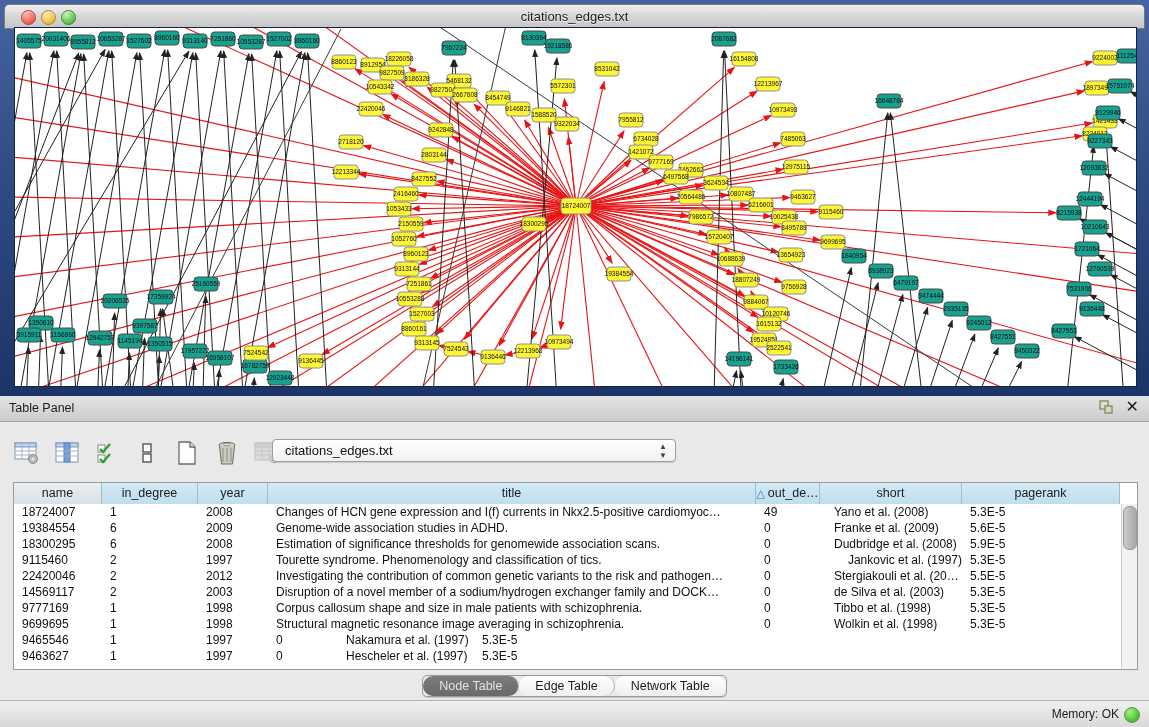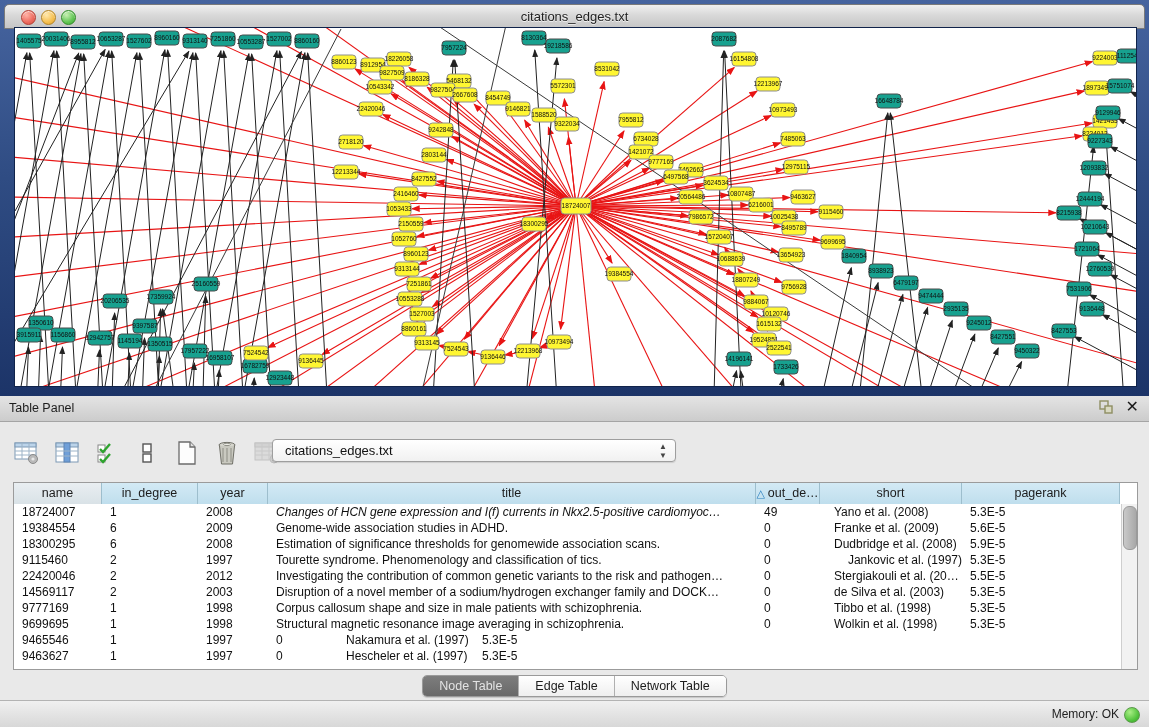--- a/index.html
+++ b/index.html
@@ -82,21 +82,21 @@
     background:linear-gradient(90deg,#c9c9c9,#a8a8a8);border:1px solid #9a9a9a;
   }
   
   .tabstrip{position:absolute;left:0;top:276px;width:100%;height:28px;display:flex;justify-content:center;align-items:center;}
   .seg{
     display:flex;border:1px solid #9a9a9a;border-radius:5px;overflow:hidden;height:20px;
     box-shadow:0 1px 1px rgba(0,0,0,.15);
   }
   .seg-btn{
     font-size:12.5px;padding:0 16px;line-height:20px;background:linear-gradient(180deg,#ffffff,#efefef);
-    color:#1c1c1c;border-right:1px solid #b0b0b0;cursor:default;
+    color:#1c1c1c;border-right:1px solid #b0b0b0;cursor:default;border-radius:10px;
   }
   .seg-btn:last-child{border-right:none;}
   .seg-btn.sel{background:linear-gradient(180deg,#7d7d7d,#696969);color:#e3e3e3;}
   
   .statusbar{
     position:absolute;left:0;top:304px;width:100%;height:27px;
     background:linear-gradient(180deg,#f0f0f0,#d7d7d7);border-top:1px solid #b3b3b3;
   }
   .memory{position:absolute;right:30px;top:6px;font-size:12px;color:#222;}
   .mem-dot{
@@ -680,21 +680,21 @@
         <div class="th" style="width: 488px;">title</div>
         <div class="th" style="width: 64px;"><span class="sort">△</span>out_de…</div>
         <div class="th" style="width: 142px;">short</div>
         <div class="th" style="width: 158px;">pagerank</div>
       </div>
     <div class="tbody" id="tbody">
         <div class="tr">
           <div class="td" style="width: 88px;">18724007</div>
           <div class="td" style="width: 96px;">1</div>
           <div class="td" style="width: 70px;">2008</div>
-          <div class="td" style="width: 488px; font-style: italic;">Changes of HCN gene expression and I(f) currents in Nkx2.5-positive cardiomyoc…</div>
+          <div class="td" style="width: 488px;">Changes of HCN gene expression and I(f) currents in Nkx2.5-positive cardiomyoc…</div>
           <div class="td" style="width: 64px;">49</div>
           <div class="td" style="width: 142px; padding-left: 14px;">Yano et al. (2008)</div>
           <div class="td" style="width: 158px;">5.3E-5</div>
         </div>
         <div class="tr">
           <div class="td" style="width: 88px;">19384554</div>
           <div class="td" style="width: 96px;">6</div>
           <div class="td" style="width: 70px;">2009</div>
           <div class="td" style="width: 488px;">Genome-wide association studies in ADHD.</div>
           <div class="td" style="width: 64px;">0</div>

